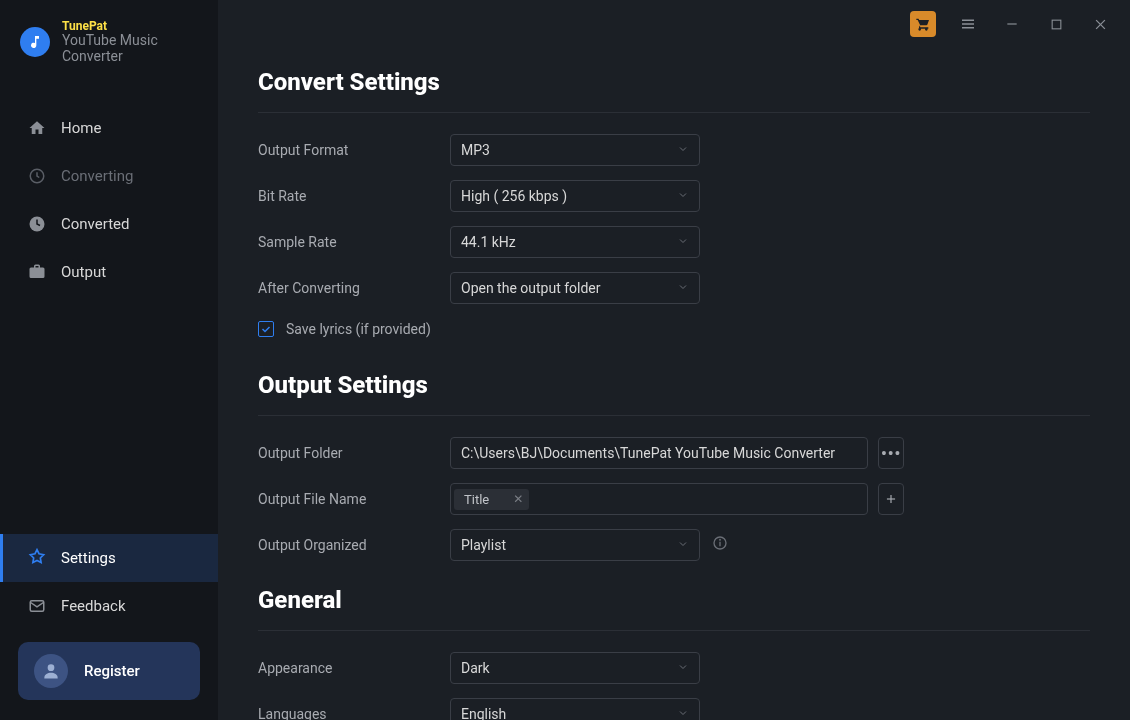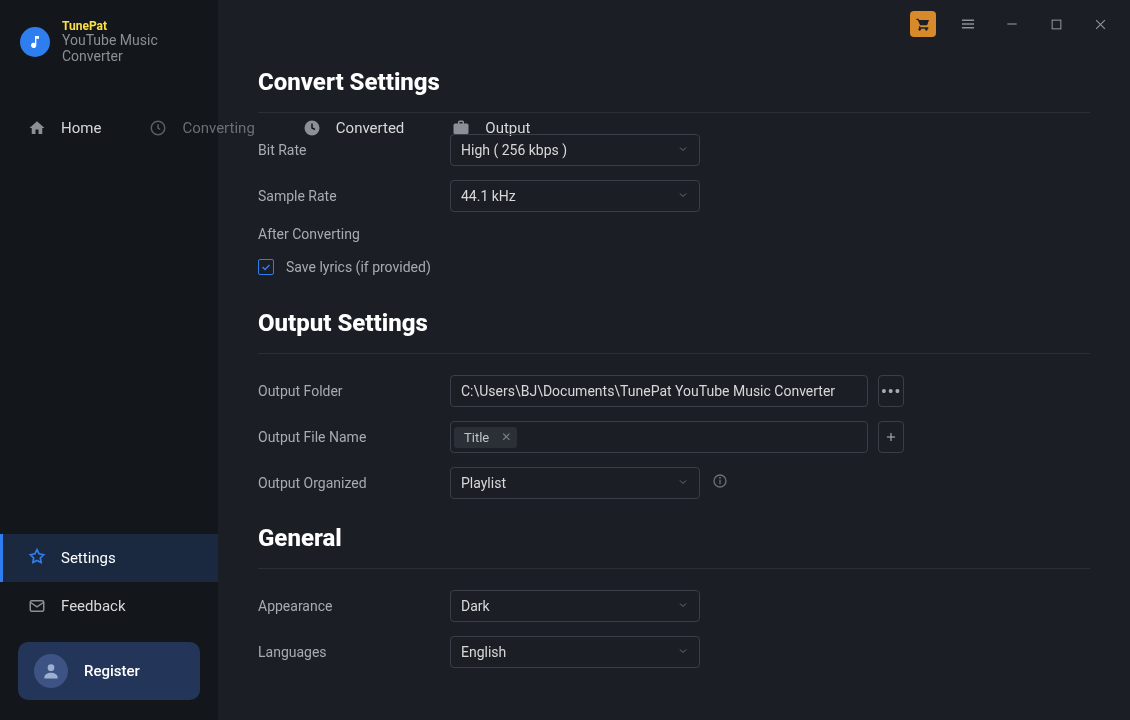--- a/index.html
+++ b/index.html
@@ -35,21 +35,21 @@
     align-items: center;
     justify-content: center;
     flex-shrink: 0;
   }
   .brand-text { line-height: 1.1; }
   .brand-title { font-size: 12px; font-weight: 700; color: #fde047; }
   .brand-sub { font-size: 14px; color: #8b8f96; }
   .nav {
     margin-top: 30px;
     display: flex;
-    flex-direction: row;
+    flex-direction: column;
     gap: 0;
   }
   .nav-item {
     display: flex;
     align-items: center;
     gap: 14px;
     padding: 14px 20px 14px 24px;
     font-size: 15px;
     color: #d8d8d8;
     cursor: pointer;
@@ -218,21 +218,21 @@
     display: flex;
     align-items: center;
     padding: 3px;
   }
   .tag {
     background: #2b2f36;
     border-radius: 3px;
     padding: 3px 6px 3px 10px;
     display: flex;
     align-items: center;
-    gap: 12px;
+    gap: 24px;
     font-size: 13px;
     color: #c0c3c8;
   }
   .tag-x { color: #7a7e85; cursor: pointer; font-size: 12px; }
   .info-icon {
     margin-left: 12px;
     color: #6a6e76;
     cursor: default;
   }
 </style>
@@ -349,20 +349,29 @@
           <line x1="5" y1="5" x2="19" y2="19"></line>
           <line x1="19" y1="5" x2="5" y2="19"></line>
         </svg>
     </div>
   </div>
 
   <div class="content">
 
     <div class="section-title">Convert Settings</div>
 
+    <div class="row">
+      <div class="row-label">Output Format</div>
+      <div class="select">
+        <span>MP3</span>
+        <span class="chev"><svg width="12" height="12" viewBox="0 0 24 24" fill="none" stroke="currentColor" stroke-width="2">
+              <polyline points="6 9 12 15 18 9"></polyline>
+            </svg></span>
+      </div>
+    </div>
 
     <div class="row">
       <div class="row-label">Bit Rate</div>
       <div class="select">
         <span>High ( 256 kbps )</span>
         <span class="chev"><svg width="12" height="12" viewBox="0 0 24 24" fill="none" stroke="currentColor" stroke-width="2">
               <polyline points="6 9 12 15 18 9"></polyline>
             </svg></span>
       </div>
     </div>
@@ -372,20 +381,26 @@
       <div class="select">
         <span>44.1 kHz</span>
         <span class="chev"><svg width="12" height="12" viewBox="0 0 24 24" fill="none" stroke="currentColor" stroke-width="2">
               <polyline points="6 9 12 15 18 9"></polyline>
             </svg></span>
       </div>
     </div>
 
     <div class="row">
       <div class="row-label">After Converting</div>
+      <div class="select">
+        <span>Open the output folder</span>
+        <span class="chev"><svg width="12" height="12" viewBox="0 0 24 24" fill="none" stroke="currentColor" stroke-width="2">
+              <polyline points="6 9 12 15 18 9"></polyline>
+            </svg></span>
+      </div>
     </div>
 
     <div class="checkbox-row">
       <div class="checkbox">
         <svg width="12" height="12" viewBox="0 0 24 24" fill="none" stroke="currentColor" stroke-width="3">
             <polyline points="5 12 10 17 19 8"></polyline>
           </svg>
       </div>
       <span class="checkbox-label">Save lyrics (if provided)</span>
     </div>

